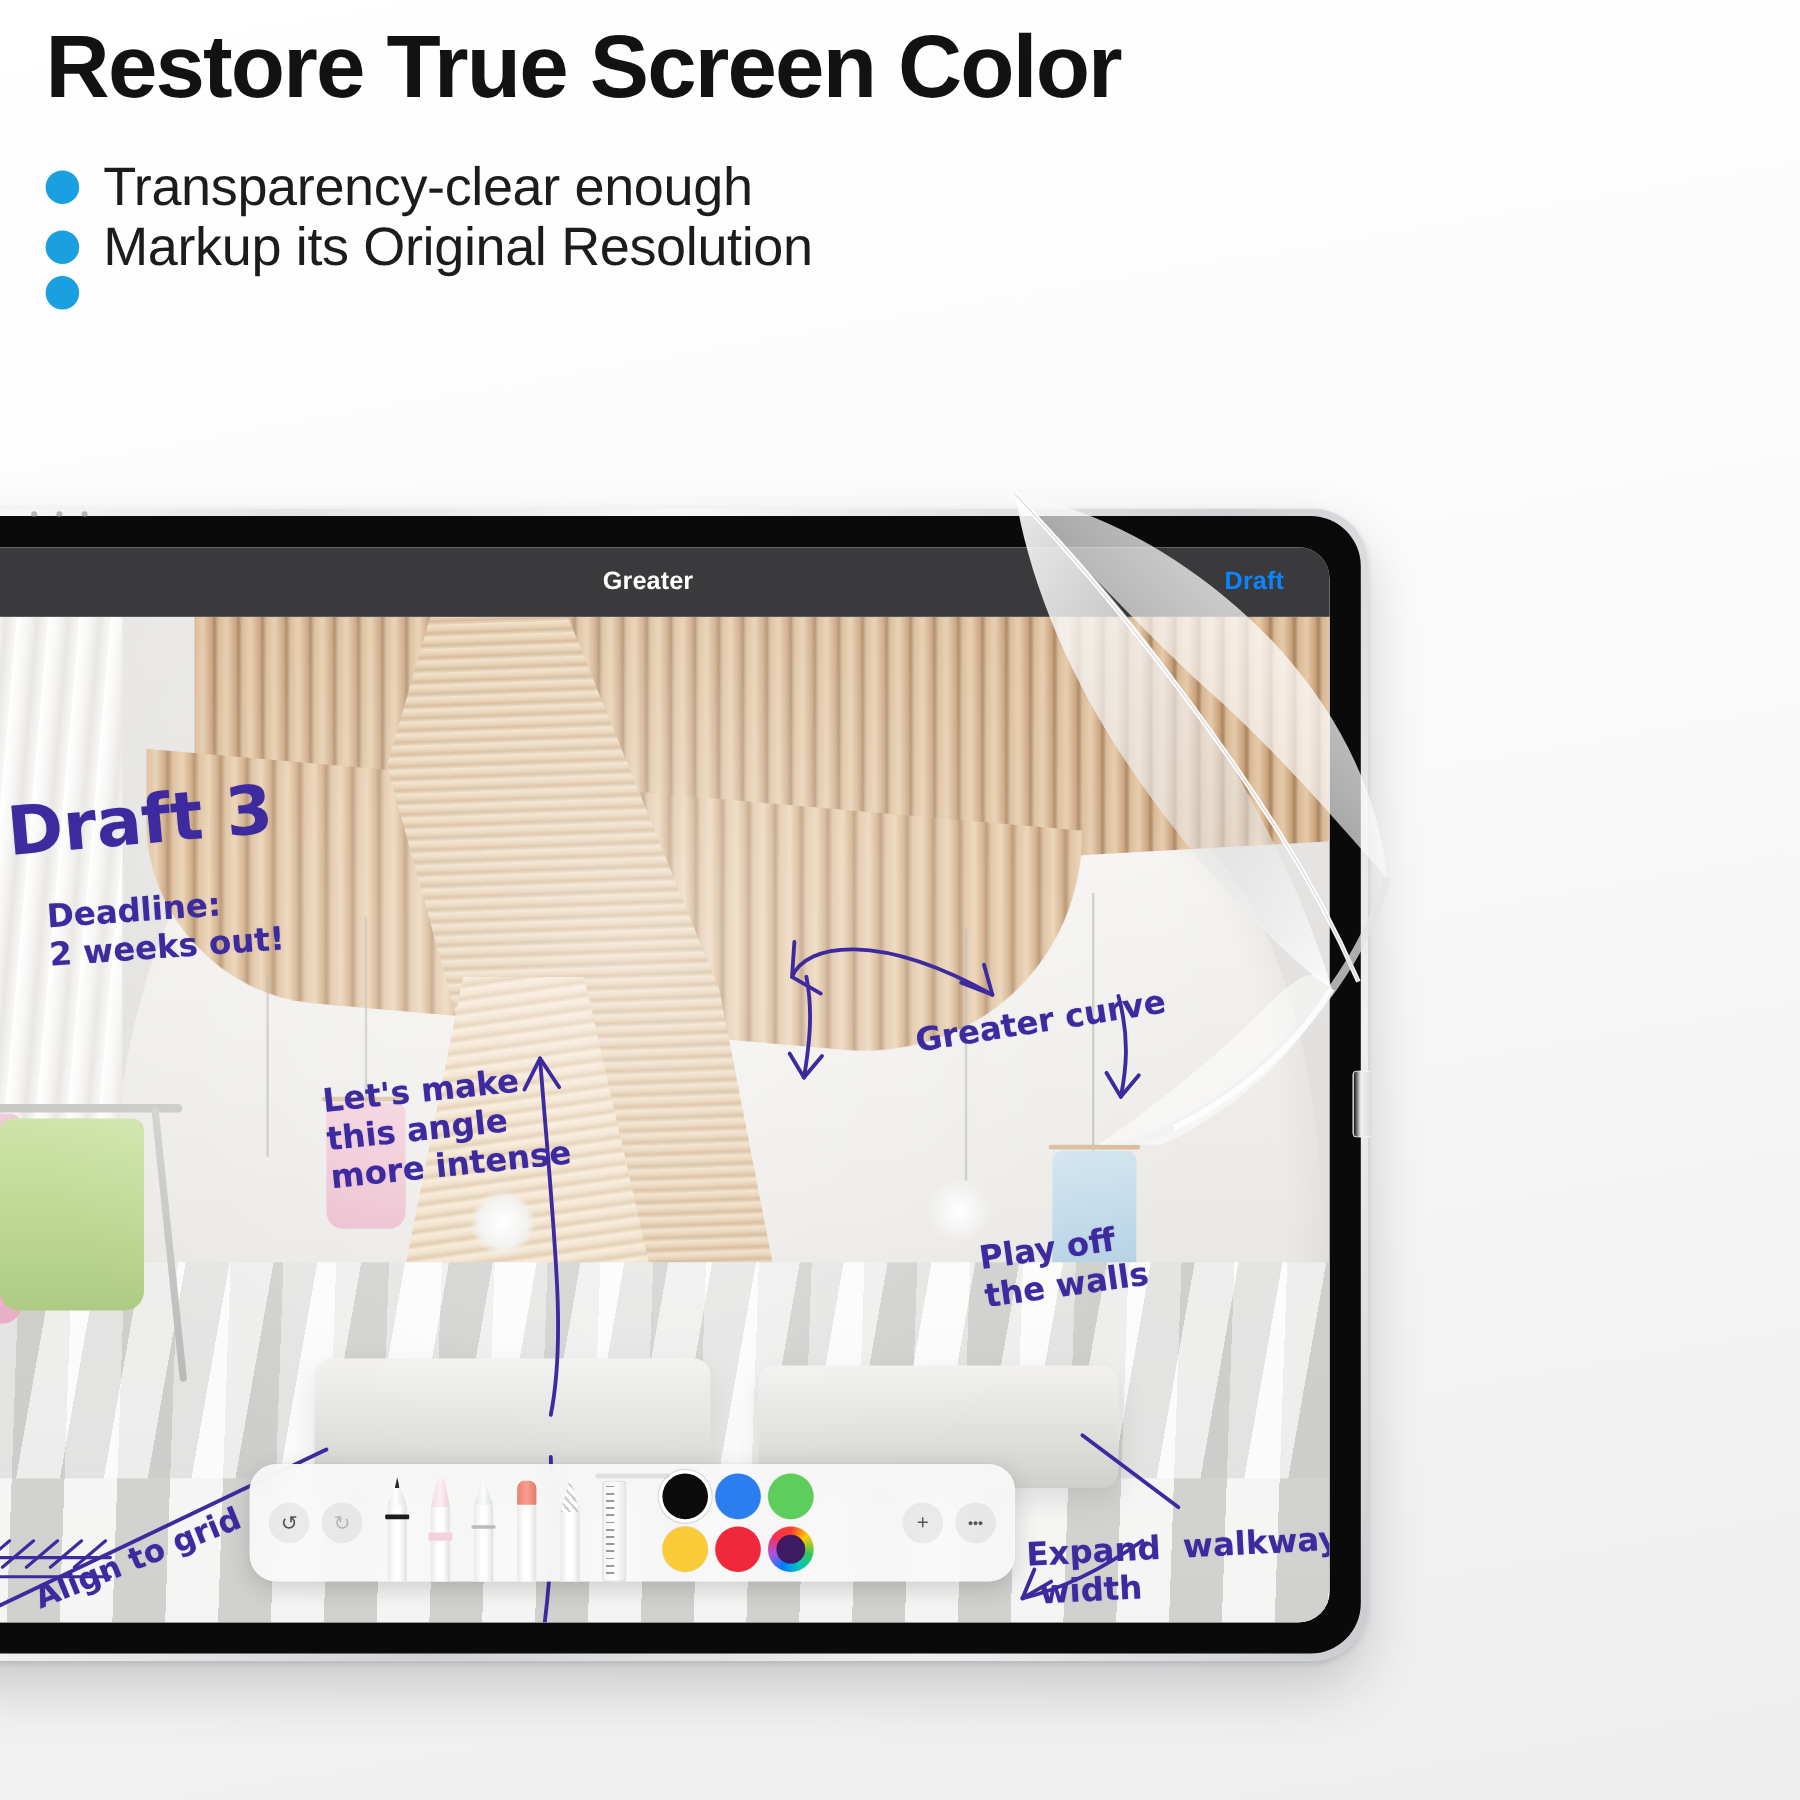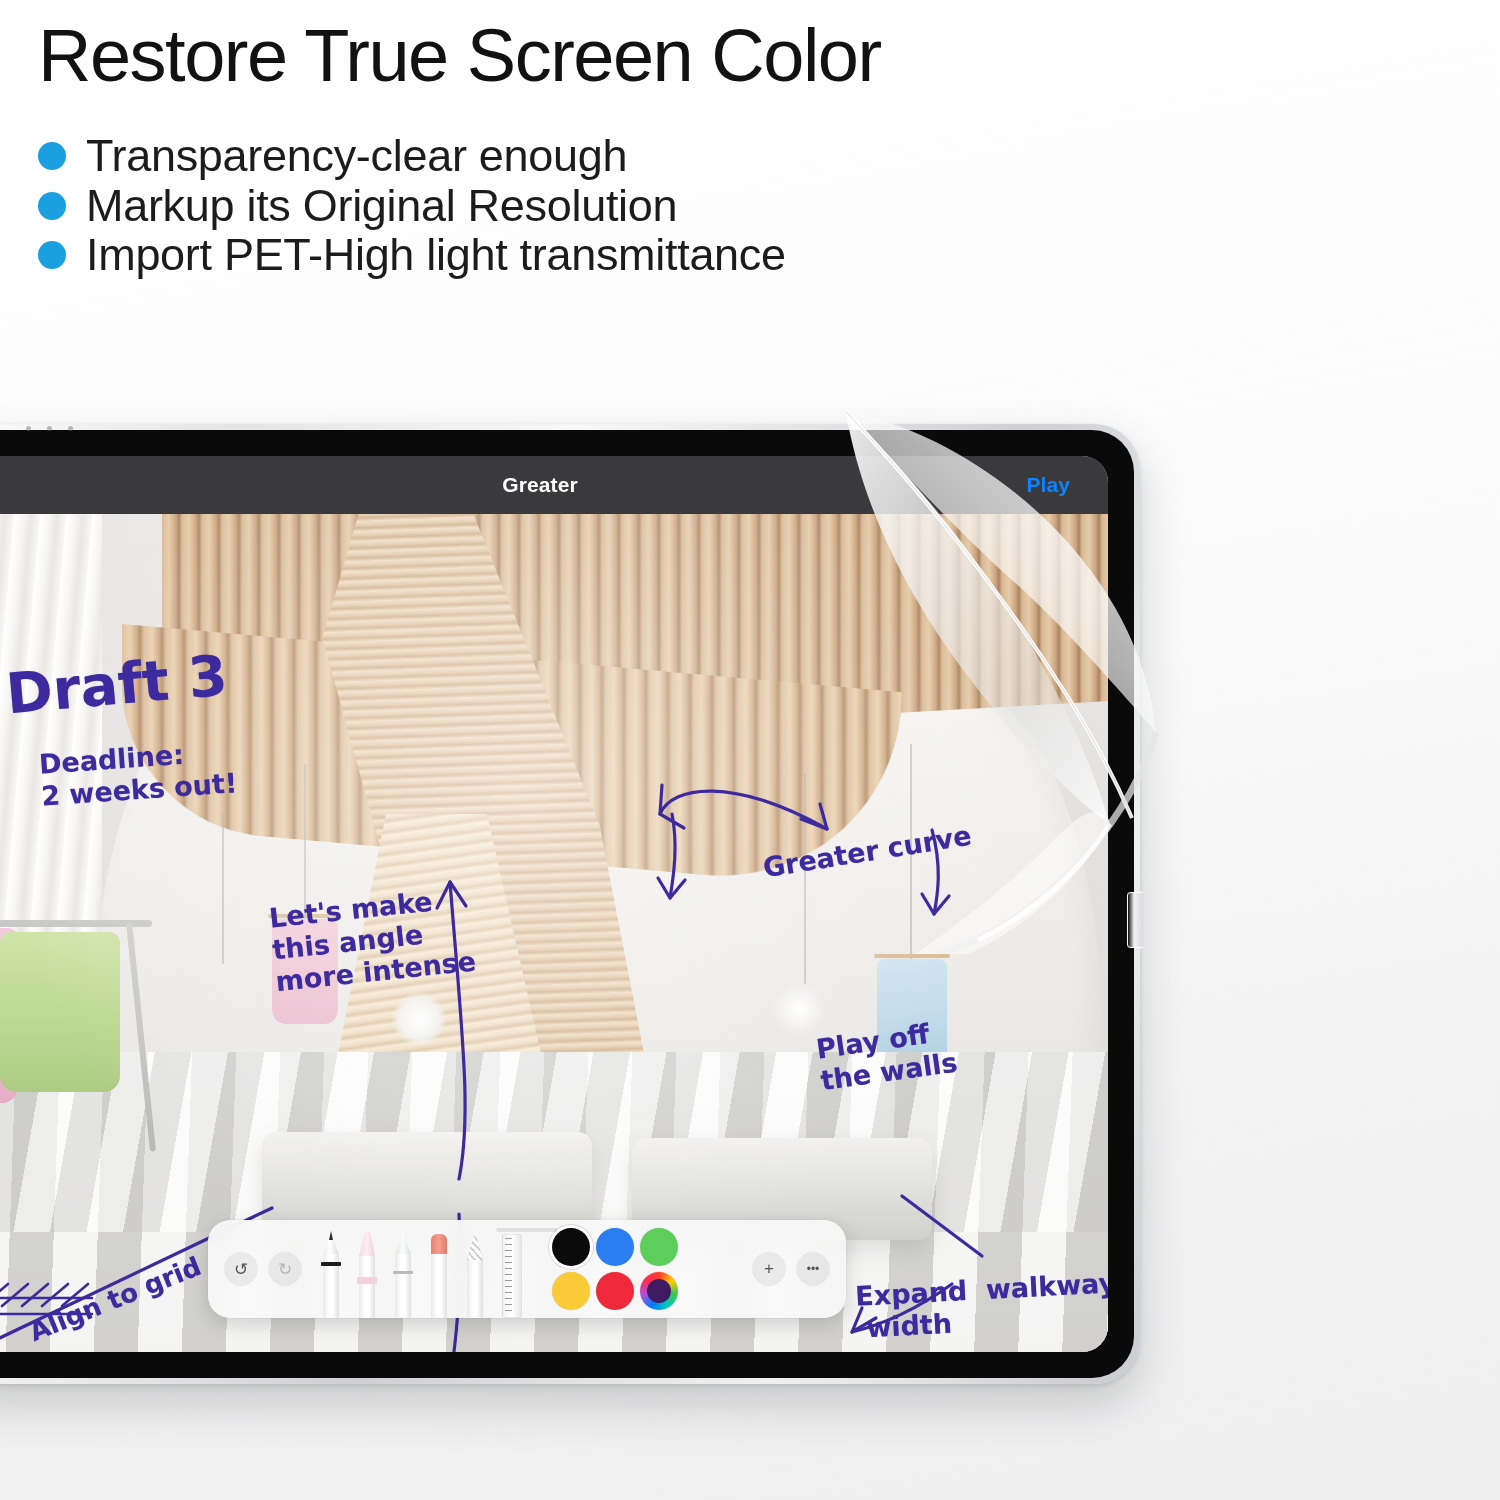--- a/index.html
+++ b/index.html
@@ -24,21 +24,21 @@
   .header {
     position: absolute;
     left: 0; top: 0;
     width: 1500px;
     height: 420px;
     padding: 18px 0 0 38px;
   }
 
   .headline {
     font-size: 74px;
-    font-weight: 400;
+    font-weight: 700;
     letter-spacing: -1.5px;
     color: #121212;
     line-height: 1.02;
     white-space: nowrap;
   }
 
   .bullets {
     margin-top: 38px;
     display: flex;
     flex-direction: column;
@@ -414,42 +414,41 @@
       <div class="bullet-row">
         <span class="bullet-dot"></span>
         <span class="bullet-text">Transparency-clear enough</span>
       </div>
       <div class="bullet-row">
         <span class="bullet-dot"></span>
         <span class="bullet-text">Markup its Original Resolution</span>
       </div>
       <div class="bullet-row">
         <span class="bullet-dot"></span>
-        <span class="bullet-text">Import PET-High light transmittance</span>
       </div>
     </div>
   </div>
 
   <div class="tablet">
     <div class="tablet-frame"></div>
 
     <div class="cam-dots">
       <span class="cam-dot"></span>
       <span class="cam-dot"></span>
       <span class="cam-dot"></span>
     </div>
 
     <div class="connector"></div>
 
     <div class="tablet-bezel">
       <div class="screen">
 
         <div class="markup-bar">
           <span class="markup-title">Greater</span>
-          <span class="markup-done">Play</span>
+          <span class="markup-done">Draft</span>
         </div>
 
         <div class="canvas">
 
           <div class="arch a1"></div>
           <div class="arch a2"></div>
           <div class="arch a3"></div>
 
           <div class="drape"></div>
 

